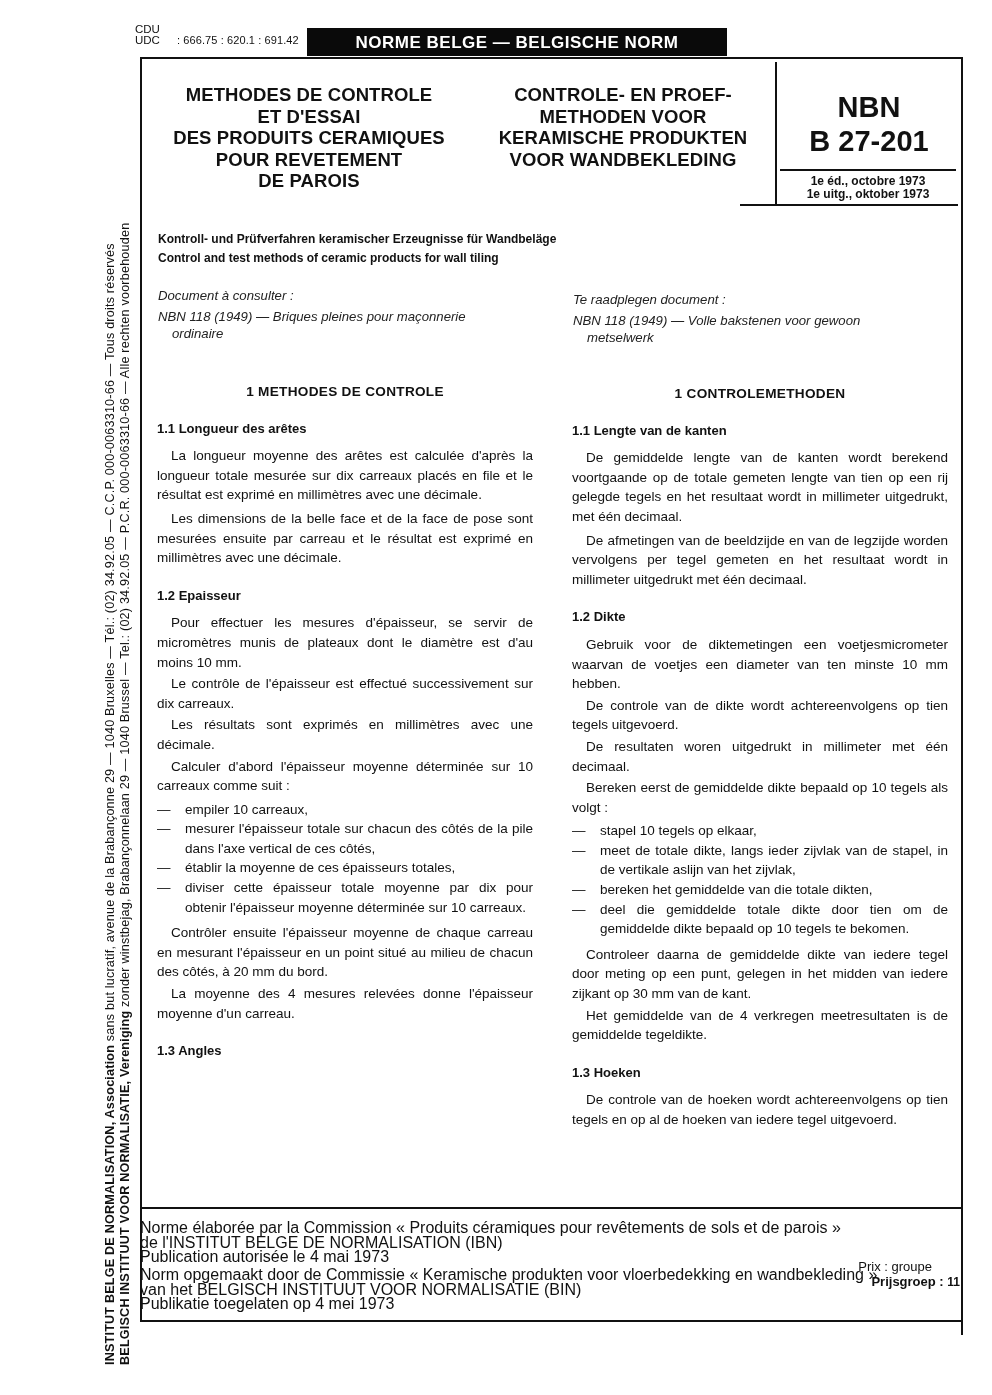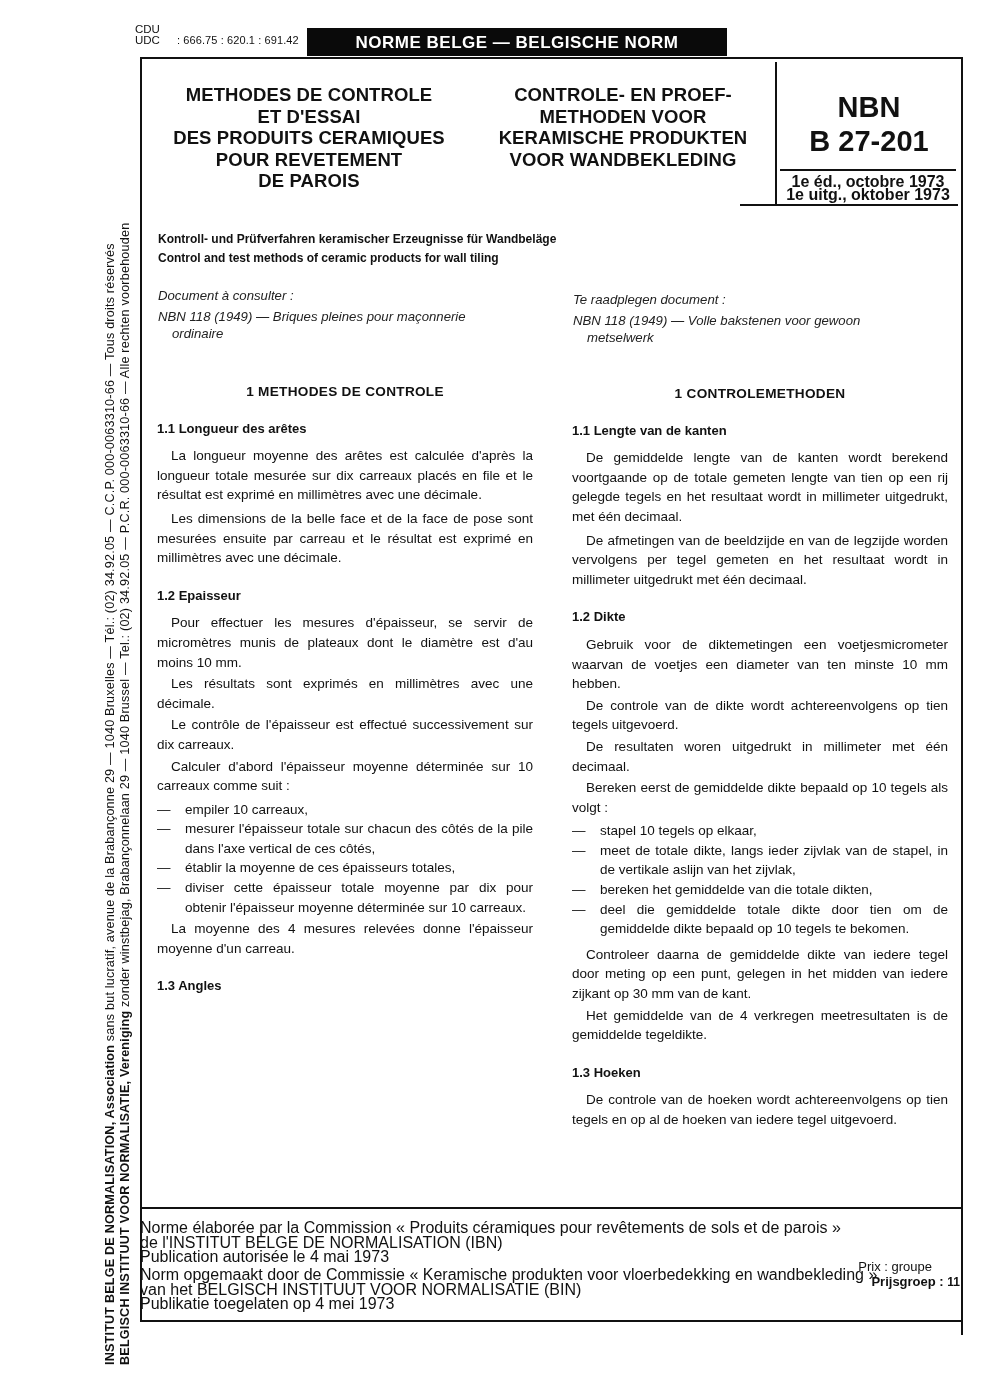--- a/index.html
+++ b/index.html
@@ -19,21 +19,21 @@
   .cdu-val { left:177px; top:34px; font-size:11px; letter-spacing:0.1px; }
   .banner { left:307px; top:28px; width:420px; height:28px; background:#0a0a0a; color:#fff;
             font-weight:bold; font-size:17px; text-align:center; line-height:29px; letter-spacing:0.5px; }
 
   
   .line { position:absolute; background:#111; }
 
   
   .title { font-weight:bold; font-size:18.5px; line-height:21.5px; text-align:center; letter-spacing:0.1px; }
   .nbn { font-weight:bold; font-size:29px; line-height:34px; text-align:center; }
-  .edition { font-weight:bold; font-size:16px; line-height:13px; text-align:center; }
+  .edition { font-weight:bold; font-size:12px; line-height:13px; text-align:center; }
 
   .sub { font-weight:bold; font-size:12px; line-height:19px; }
   .ital { font-style:italic; font-size:13.2px; line-height:17.5px; color:#222; }
 
   .col { position:absolute; width:376px; font-size:13.5px; line-height:19.6px; text-align:justify; }
   .col h2 { font-size:13.6px; font-weight:bold; text-align:center; margin:0; letter-spacing:0.3px; }
   .col h3 { font-size:13px; font-weight:bold; margin:0; }
   .col p { margin:0; text-indent:14px; }
   .col ul { list-style:none; margin:0; padding:0; }
   .col li { position:relative; padding-left:28px; }
@@ -105,29 +105,30 @@
   <div style="padding-left:14px;">metselwerk</div>
 </div>
 
 <div class="col" style="left:157px; top:382px;">
   <h2>1 METHODES DE CONTROLE</h2>
   <h3 style="margin-top:17px;">1.1 Longueur des arêtes</h3>
   <p style="margin-top:8px;">La longueur moyenne des arêtes est calculée d'après la longueur totale mesurée sur dix carreaux placés en file et le résultat est exprimé en millimètres avec une décimale.</p>
   <p style="margin-top:4px;">Les dimensions de la belle face et de la face de pose sont mesurées ensuite par carreau et le résultat est exprimé en millimètres avec une décimale.</p>
   <h3 style="margin-top:18px;">1.2 Epaisseur</h3>
   <p style="margin-top:8px;">Pour effectuer les mesures d'épaisseur, se servir de micromètres munis de plateaux dont le diamètre est d'au moins 10 mm.</p>
+  <p style="margin-top:2px;">Le contrôle de l'épaisseur est effectué successivement sur dix carreaux.</p>
   <p style="margin-top:2px;">Les résultats sont exprimés en millimètres avec une décimale.</p>
-  <p style="margin-top:2px;">Le contrôle de l'épaisseur est effectué successivement sur dix carreaux.</p>
   <p style="margin-top:2px;">Calculer d'abord l'épaisseur moyenne déterminée sur 10 carreaux comme suit :</p>
   <ul style="margin-top:4px;">
     <li><span class="dash">—</span><span>empiler 10 carreaux,</span></li>
     <li><span class="dash">—</span><span>mesurer l'épaisseur totale sur chacun des côtés de la pile dans l'axe vertical de ces côtés,</span></li>
     <li><span class="dash">—</span><span>établir la moyenne de ces épaisseurs totales,</span></li>
     <li><span class="dash">—</span><span>diviser cette épaisseur totale moyenne par dix pour obtenir l'épaisseur moyenne déterminée sur 10 carreaux.</span></li>
   </ul>
+  <p style="margin-top:6px;">Contrôler ensuite l'épaisseur moyenne de chaque carreau en mesurant l'épaisseur en un point situé au milieu de chacun des côtés, à 20 mm du bord.</p>
   <p style="margin-top:2px;">La moyenne des 4 mesures relevées donne l'épaisseur moyenne d'un carreau.</p>
   <h3 style="margin-top:18px;">1.3 Angles</h3>
 </div>
 
 <div class="col" style="left:572px; top:384px;">
   <h2>1 CONTROLEMETHODEN</h2>
   <h3 style="margin-top:17px;">1.1 Lengte van de kanten</h3>
   <p style="margin-top:8px;">De gemiddelde lengte van de kanten wordt berekend voortgaande op de totale gemeten lengte van tien op een rij gelegde tegels en het resultaat wordt in millimeter uitgedrukt, met één decimaal.</p>
   <p style="margin-top:4px;">De afmetingen van de beeldzijde en van de legzijde worden vervolgens per tegel gemeten en het resultaat wordt in millimeter uitgedrukt met één decimaal.</p>
   <h3 style="margin-top:18px;">1.2 Dikte</h3>

